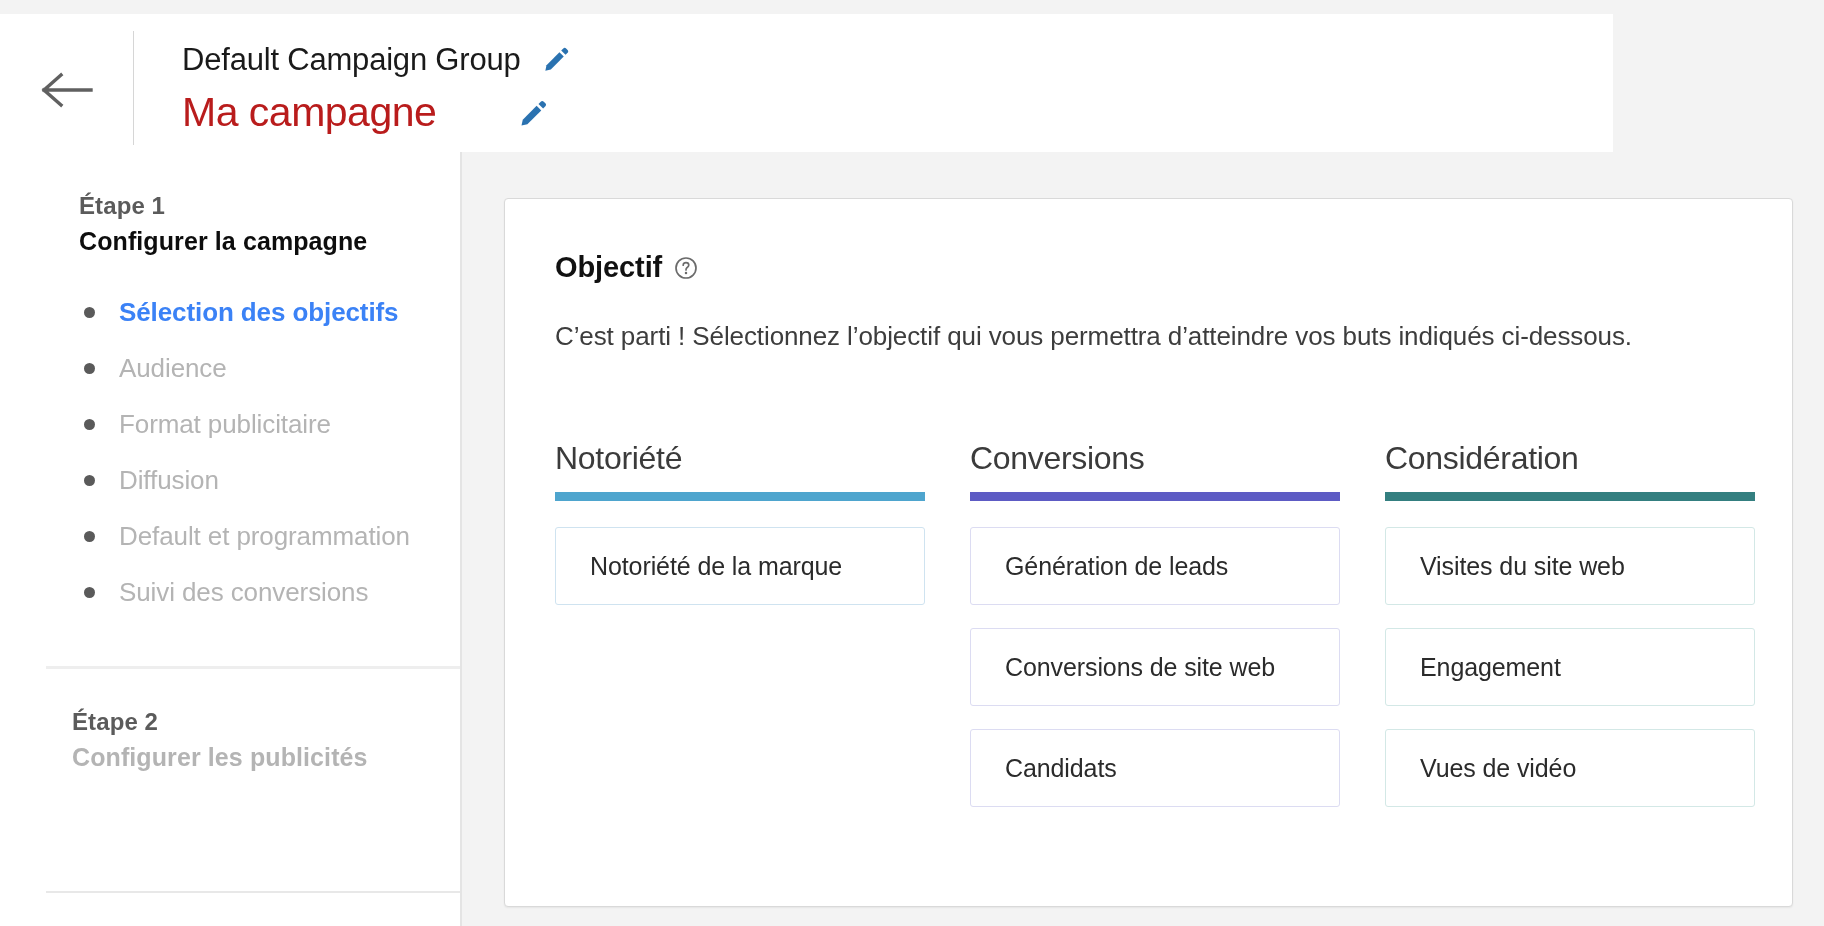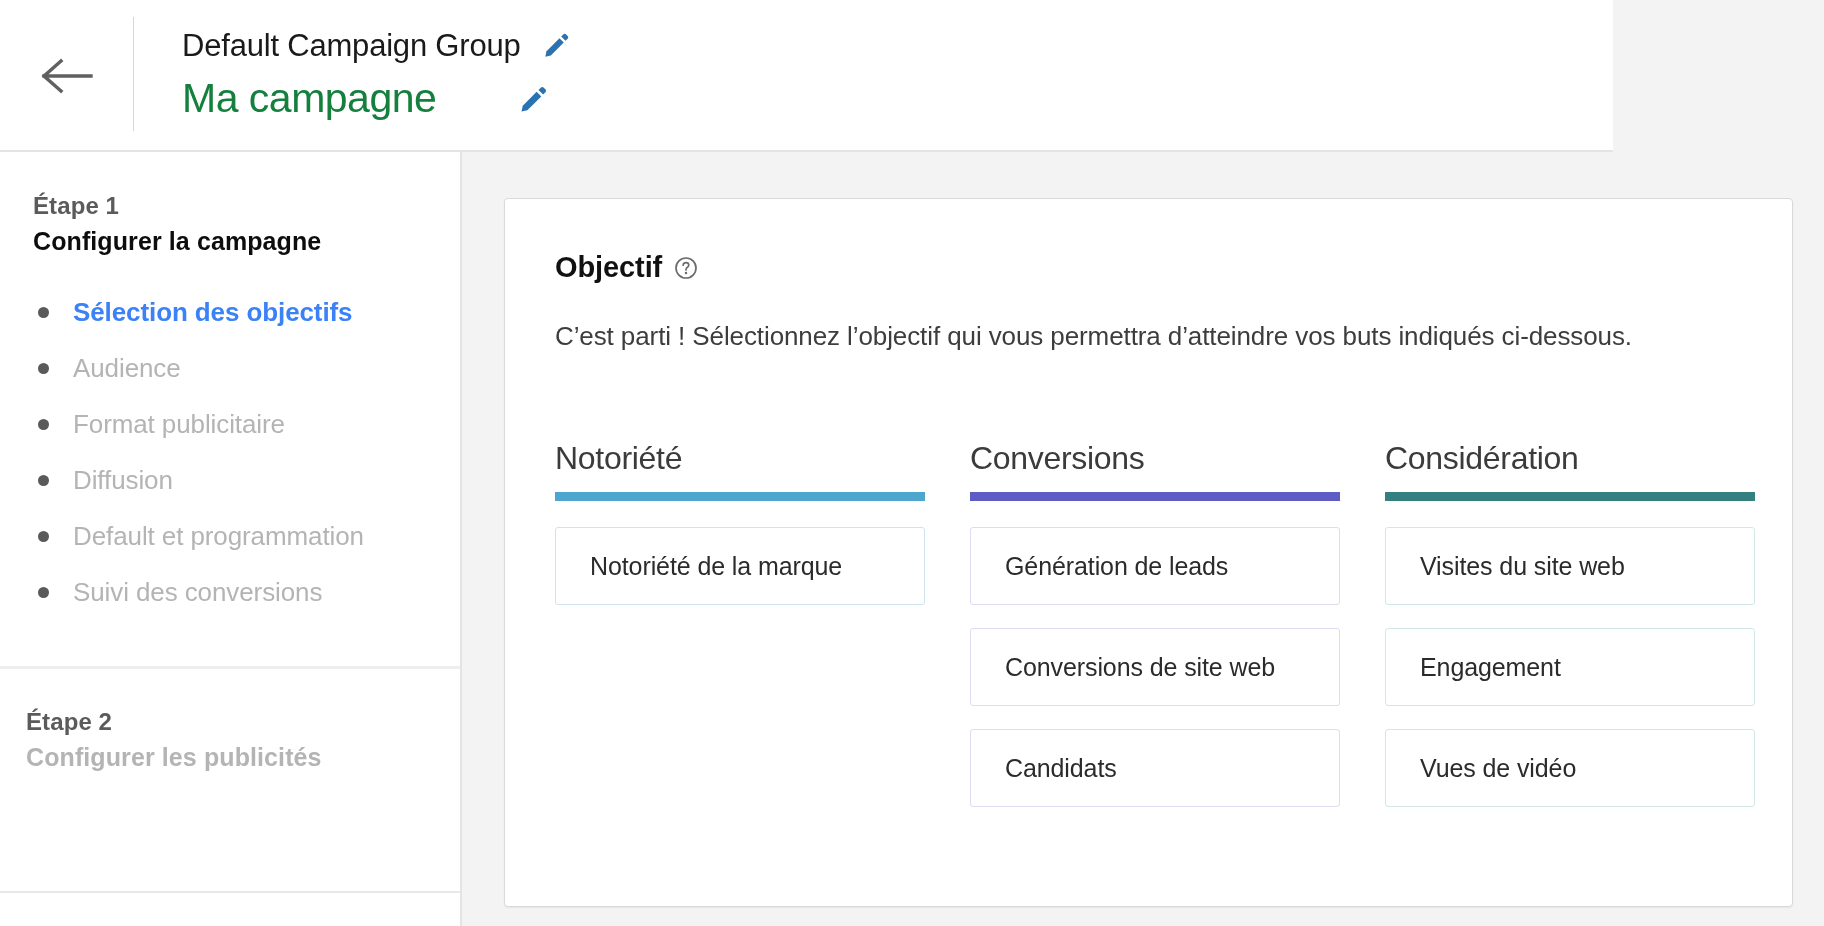--- a/index.html
+++ b/index.html
@@ -8,21 +8,21 @@
     height: 926px;
     background: #ffffff;
     font-family: "Liberation Sans", sans-serif;
     overflow: hidden;
   }
 
   .app { position: relative; width: 1824px; height: 926px; background: #f3f3f3; }
 
   
   .topbar {
-    position: absolute; left: 0; top: 0;
+    position: absolute; left: 0; top: 14px;
     width: 1613px; height: 152px;
     background: #ffffff;
     border-bottom: 2px solid #e4e4e4;
     display: flex; align-items: stretch;
   }
   .back-btn {
     width: 133px; height: 152px;
     display: flex; align-items: center; justify-content: center;
     background: transparent; border: none; cursor: pointer;
   }
@@ -35,21 +35,21 @@
     padding-left: 48px;
     display: flex; flex-direction: column; justify-content: center;
     gap: 6px;
   }
   .title-row { display: flex; align-items: center; }
   .group-name {
     font-size: 31px; color: #1a1a1a; font-weight: 400;
     letter-spacing: -0.2px; line-height: 40px;
   }
   .campaign-name {
-    font-size: 41px; color: #15803d; font-weight: 400;
+    font-size: 41px; color: #b91c1c; font-weight: 400;
     letter-spacing: -0.5px; line-height: 52px;
   }
   .pencil-btn {
     background: transparent; border: none; cursor: pointer;
     display: inline-flex; align-items: center; justify-content: center;
     padding: 0;
   }
   .pencil-group { margin-left: 22px; width: 28px; height: 28px; }
   .pencil-campaign { margin-left: 83px; width: 30px; height: 30px; margin-top: 4px; }
 
@@ -60,21 +60,21 @@
     display: flex;
   }
 
   
   .sidebar {
     width: 462px; height: 774px;
     background: #ffffff;
     border-right: 2px solid #e4e4e4;
     display: flex; flex-direction: column;
   }
-  .step-block { background: #ffffff; }
+  .step-block { background: #ffffff; margin-left: 46px; }
   .step-block.step1 {
     padding: 37px 0 46px 33px;
     border-bottom: 3px solid #eeeeee;
   }
   .step-block.step2 {
     padding: 36px 0 0 26px;
     border-bottom: 2px solid #e8e8e8;
     height: 224px;
   }
   .step-label {

